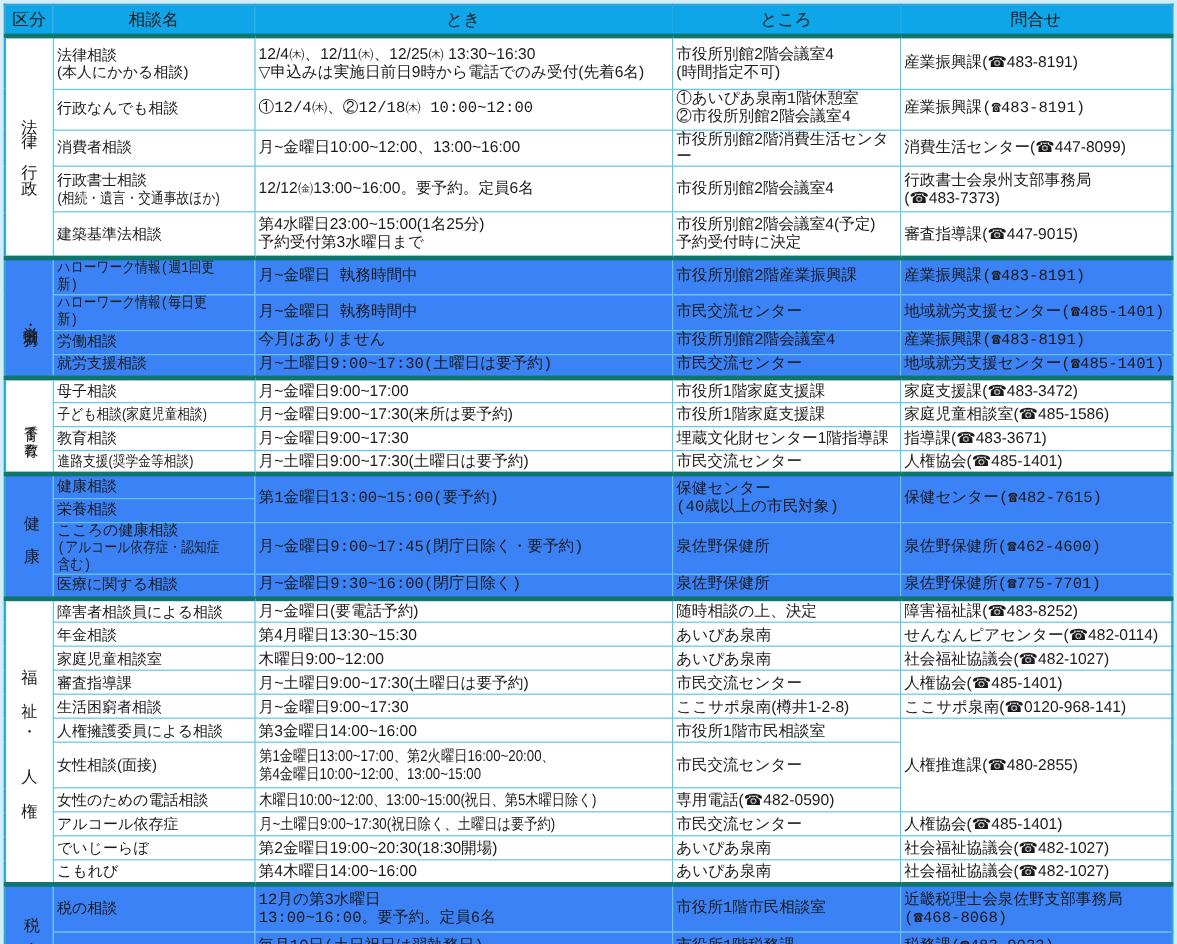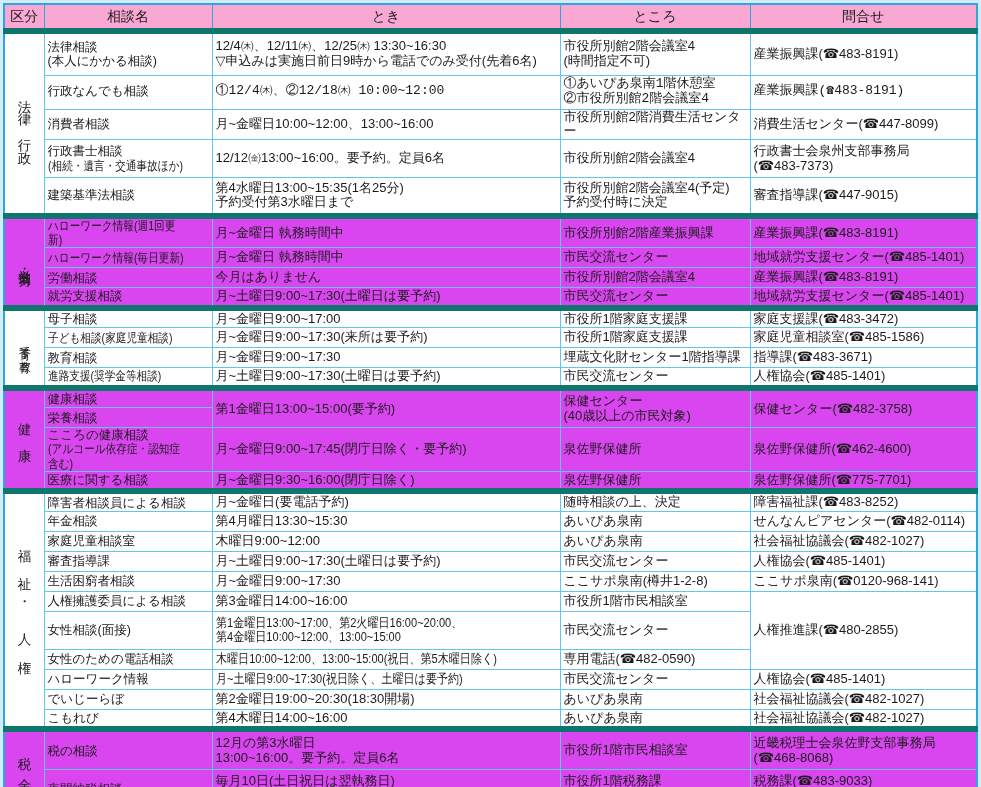--- a/index.html
+++ b/index.html
@@ -12,38 +12,38 @@
   }
   .frame{position:absolute;left:3px;top:3px;width:973px;}
   table{
     width:973px;
     border-collapse:collapse;
     table-layout:fixed;
     background:#ffffff;
     border:2px solid #2ca6dc;
   }
   th{
-    background:#f9a8d4;
+    background:#0ea5e9;
     border:1px solid #2ca6dc;
     border-bottom:2px solid #2ca6dc;
     height:23px;
     font-size:14px;
     font-weight:normal;
     text-align:center;
     padding:0 2px;
   }
   td{
     border:1px solid #62c6ec;
     padding:0 3px;
     vertical-align:middle;
     font-size:13px;
     line-height:1.14;
   }
-  tr.st td{border-top:6px solid #0f766e;margin-left:24px;}
-  tr.bl td{background:#d946ef;}
+  tr.st td{border-top:4px solid #0f766e;margin-left:24px;}
+  tr.bl td{background:#3b82f6;font-family:Liberation Mono, monospace;}
   .h20{height:20px;}
   .h34{height:34px;font-family:Liberation Mono, monospace;}
   .h38{height:38px;padding-left:36px;}
   .h40{height:40px;}
   .h44{height:44px;}
   td.name{font-size:12.5px;}
   td.name .ct{display:block;white-space:pre-line;}
   .ct{display:inline-block;white-space:pre-line;vertical-align:middle;}
   .cnd{transform:scaleX(.85);transform-origin:0 50%;white-space:pre-line;}
   td.cat{text-align:center;padding:0;}
@@ -120,21 +120,21 @@
           </td>
   <td><span class="ct">12/12㈮13:00~16:00。要予約。定員6名</span></td>
   <td><span class="ct">市役所別館2階会議室4</span></td>
   <td><span class="ct">行政書士会泉州支部事務局
 (☎483-7373)</span></td>
 </tr>
 <tr class="h38">
   <td class="name">
             <span class="ct">建築基準法相談</span>
           </td>
-  <td><span class="ct">第4水曜日13:00~15:35(1名25分)
+  <td><span class="ct">第4水曜日23:00~15:00(1名25分)
 予約受付第3水曜日まで</span></td>
   <td><span class="ct">市役所別館2階会議室4(予定)
 予約受付時に決定</span></td>
   <td><span class="ct">審査指導課(☎447-9015)</span></td>
 </tr>
 
 <tr class="st bl h20">
   <td class="cat" rowspan="4"><span class="catspan ls1">労働・就労</span></td>
   <td class="name">
             <span class="ct cnd">ハローワーク情報(週1回更新)</span>
@@ -203,21 +203,21 @@
 </tr>
 
 <tr class="st bl h20">
   <td class="cat" rowspan="4"><span class="catspan ls26">健康</span></td>
   <td class="name">
             <span class="ct">健康相談</span>
           </td>
   <td rowspan="2"><span class="ct">第1金曜日13:00~15:00(要予約)</span></td>
   <td rowspan="2"><span class="ct">保健センター
 (40歳以上の市民対象)</span></td>
-  <td rowspan="2"><span class="ct">保健センター(☎482-3758)</span></td>
+  <td rowspan="2"><span class="ct">保健センター(☎482-7615)</span></td>
 </tr>
 <tr class="bl h20">
   <td class="name">
             <span class="ct">栄養相談</span>
           </td>
 </tr>
 <tr class="bl h38">
   <td class="name">
             <span class="ct">こころの健康相談</span>
             <span class="ct cnd">(アルコール依存症・認知症含む)</span>
@@ -294,21 +294,21 @@
 </tr>
 <tr class="h20">
   <td class="name">
             <span class="ct">女性のための電話相談</span>
           </td>
   <td><span class="ct cnd">木曜日10:00~12:00、13:00~15:00(祝日、第5木曜日除く)</span></td>
   <td><span class="ct">専用電話(☎482-0590)</span></td>
 </tr>
 <tr class="h20">
   <td class="name">
-            <span class="ct">ハローワーク情報</span>
+            <span class="ct">アルコール依存症</span>
           </td>
   <td><span class="ct cnd">月~土曜日9:00~17:30(祝日除く、土曜日は要予約)</span></td>
   <td><span class="ct">市民交流センター</span></td>
   <td><span class="ct">人権協会(☎485-1401)</span></td>
 </tr>
 <tr class="h20">
   <td class="name">
             <span class="ct">でいじーらぼ</span>
           </td>
   <td><span class="ct">第2金曜日19:00~20:30(18:30開場)</span></td>

